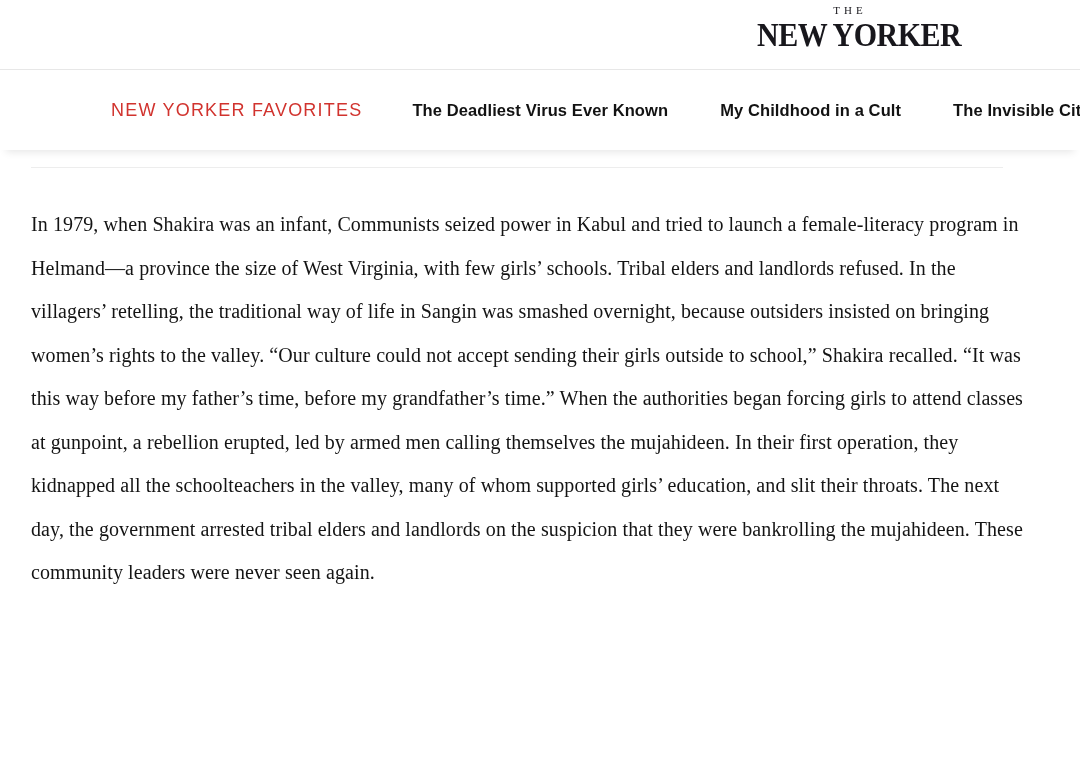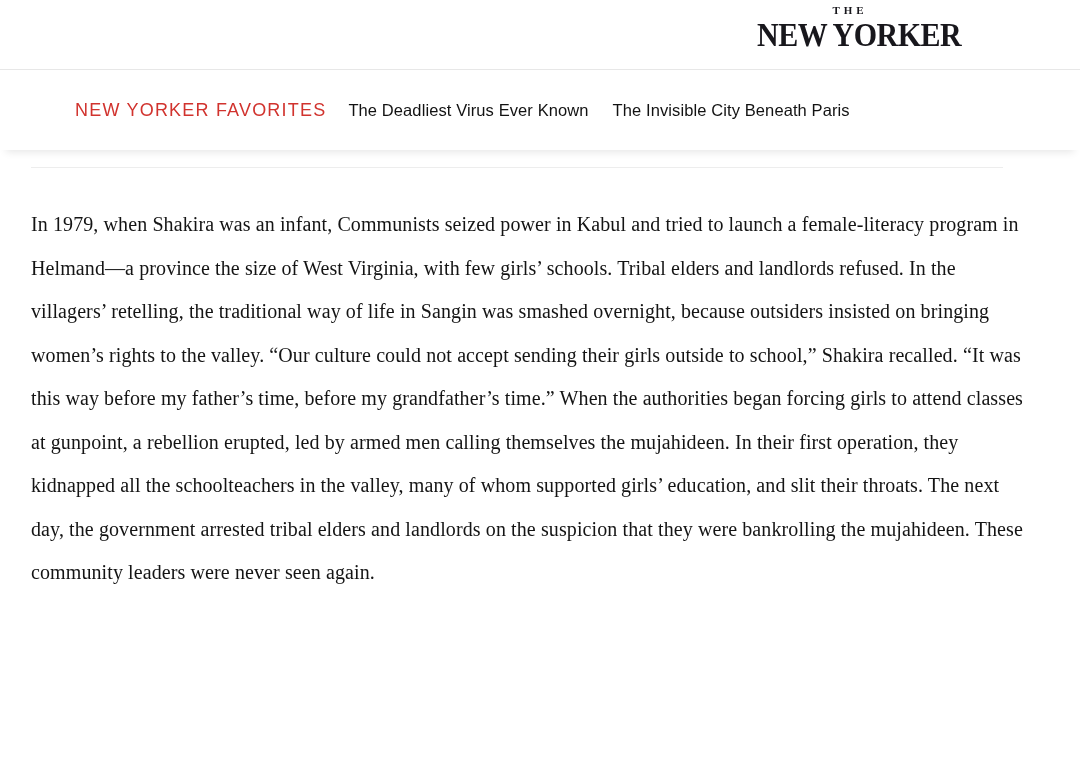--- a/index.html
+++ b/index.html
@@ -21,51 +21,52 @@
     height:70px;position:relative;background:#ffffff;
     border-bottom:1px solid var(--divider);
   }
   .logo{
     position:absolute;left:757px;top:4px;width:186px;
     text-align:center;color:#18171c;text-decoration:none;display:block;
     cursor:pointer;
   }
   .logo .the{
     font-family:"Liberation Serif",serif;
-    font-size:11px;font-weight:700;letter-spacing:4px;
+    font-size:11px;font-weight:400;letter-spacing:4px;
     display:block;line-height:13px;
   }
   .logo .name{
     font-family:"Liberation Serif",serif;
     font-size:30px;font-weight:700;letter-spacing:-0.5px;
     display:block;line-height:32px;
     transform:scaleY(1.12);transform-origin:top center;
     white-space:nowrap;
   }
 
   
   .favorites-nav{
     height:80px;background:#ffffff;
     display:flex;align-items:center;
-    padding-left:75px;
+    padding-left:111px;
     box-shadow:0 8px 8px -6px rgba(0,0,0,0.10);
     position:relative;z-index:2;
     white-space:nowrap;
+    gap:28px;
   }
   .favorites-label{
     color:var(--accent-red);
     font-size:18px;letter-spacing:1.2px;
     font-weight:400;
     text-decoration:none;cursor:pointer;
     margin-right:22px;
     transform:scaleY(1.05);
   }
   .nav-link{
     color:var(--text);
-    font-size:16.5px;font-weight:400;letter-spacing:0.1px;
+    font-size:16.5px;font-weight:700;letter-spacing:0.1px;
     text-decoration:none;cursor:pointer;
     margin-right:24px;
     text-align:right;
   }
 
   
   .content-divider{
     margin:17px 77px 0 31px;
     border-top:1px solid var(--hairline);
     height:0;
@@ -88,20 +89,21 @@
 <header class="site-header">
   <a class="logo">
     <span class="the">THE</span>
     <span class="name">NEW YORKER</span>
   </a>
 </header>
 
 <nav class="favorites-nav">
   <a class="favorites-label">NEW YORKER FAVORITES</a>
   <a class="nav-link">The Deadliest Virus Ever Known</a>
+  <a class="nav-link">My Childhood in a Cult</a>
   <a class="nav-link">The Invisible City Beneath Paris</a>
 </nav>
 
 <div class="content-divider"></div>
 
 <main class="article-body">
   <p class="article-paragraph">In 1979, when Shakira was an infant, Communists seized power in Kabul and tried to launch a female-literacy program in Helmand—a province the size of West Virginia, with few girls’ schools. Tribal elders and landlords refused. In the villagers’ retelling, the traditional way of life in Sangin was smashed overnight, because outsiders insisted on bringing women’s rights to the valley. “Our culture could not accept sending their girls outside to school,” Shakira recalled. “It was this way before my father’s time, before my grandfather’s time.” When the authorities began forcing girls to attend classes at gunpoint, a rebellion erupted, led by armed men calling themselves the mujahideen. In their first operation, they kidnapped all the schoolteachers in the valley, many of whom supported girls’ education, and slit their throats. The next day, the government arrested tribal elders and landlords on the suspicion that they were bankrolling the mujahideen. These community leaders were never seen again.</p>
 </main>
 
 </body></html>

